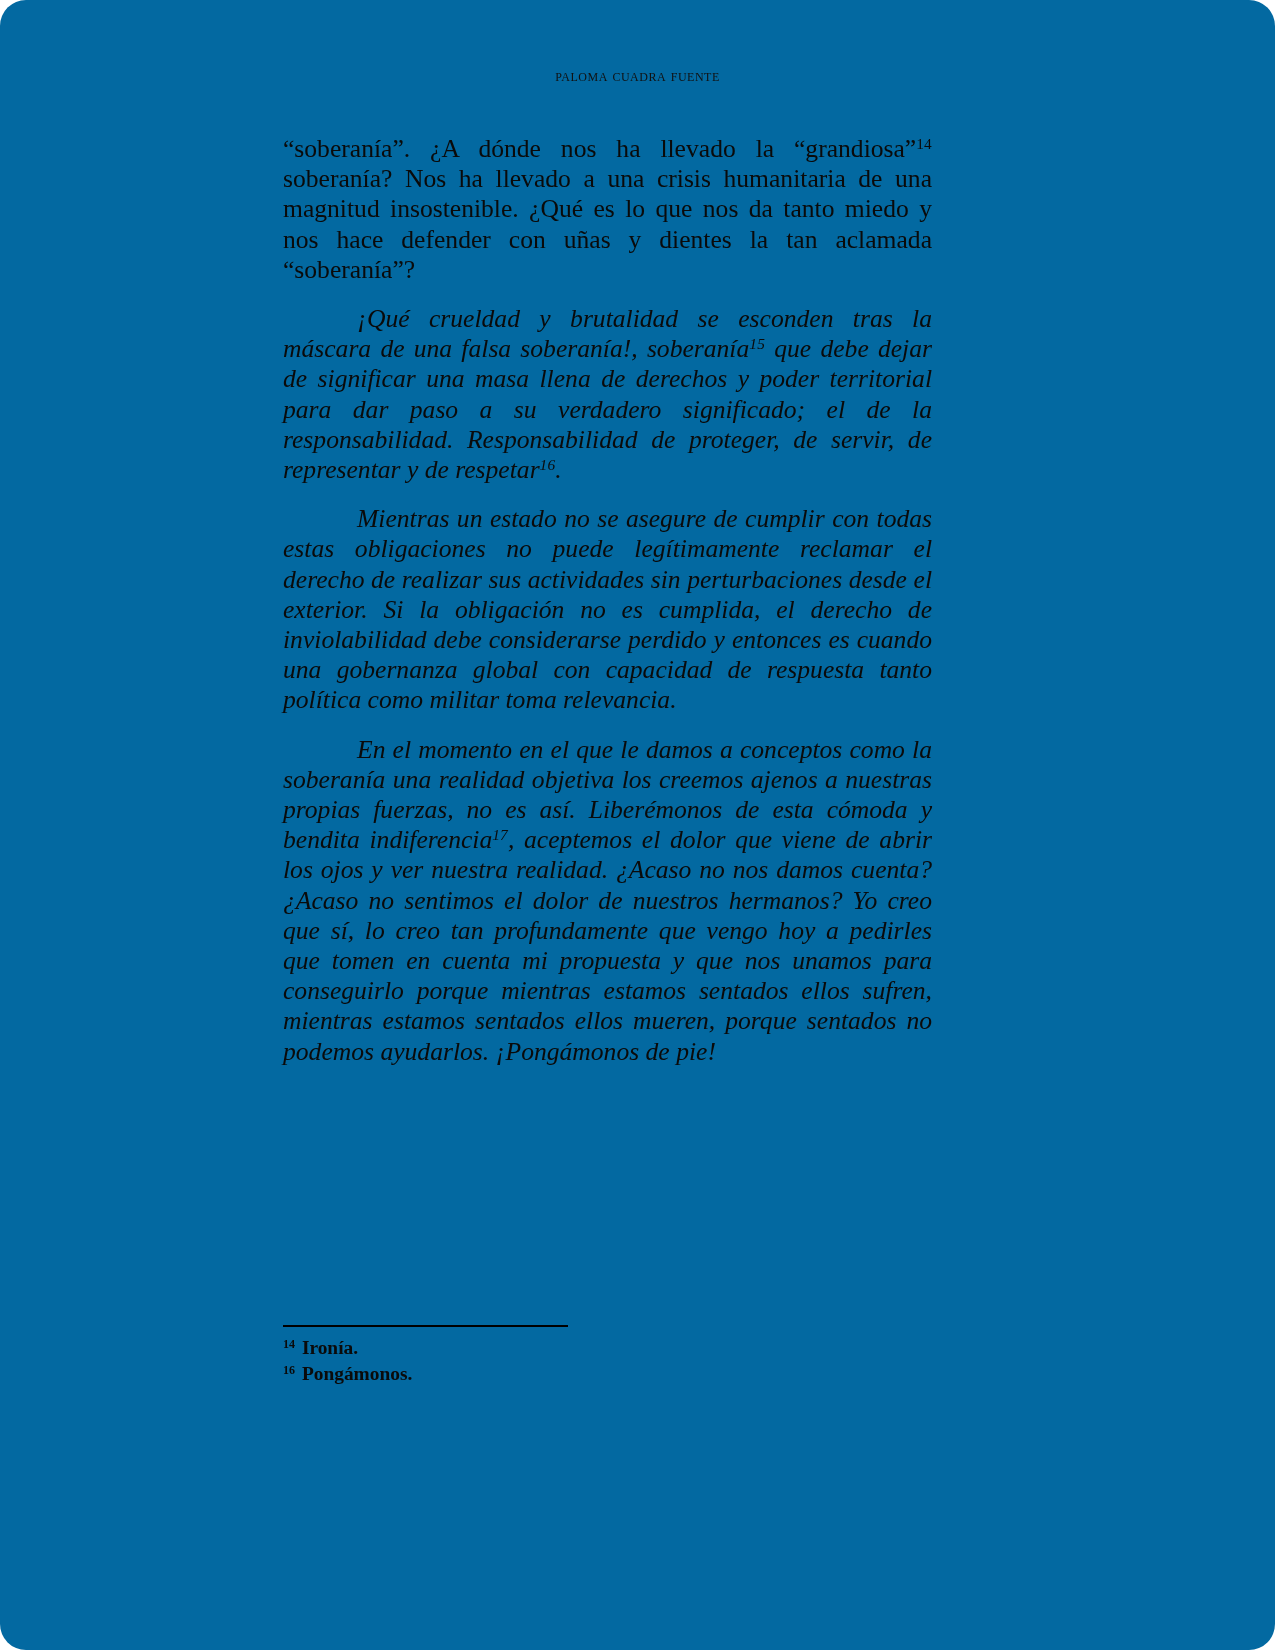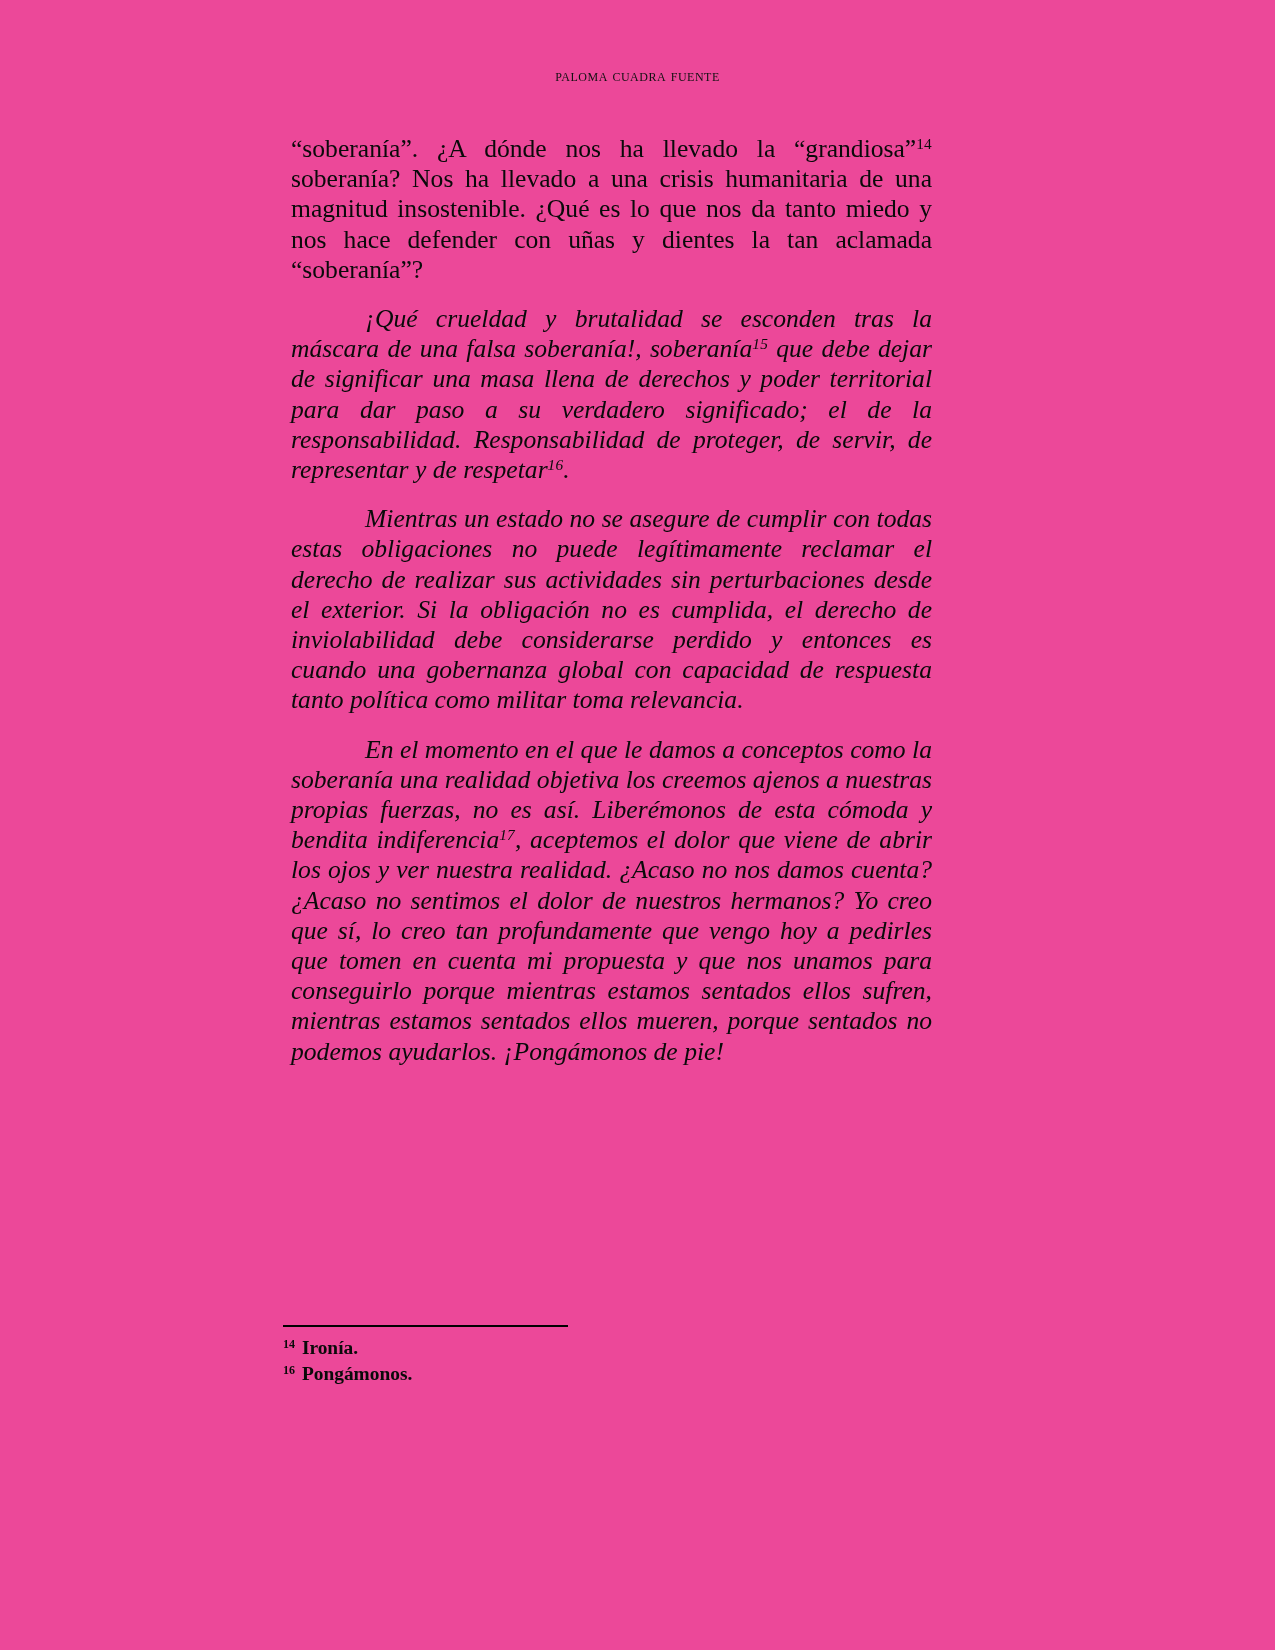--- a/index.html
+++ b/index.html
@@ -6,26 +6,27 @@
   html, body {
     margin: 0;
     padding: 0;
     background: #ffffff;
   }
 
   .page {
     position: relative;
     width: 1275px;
     height: 1650px;
-    background: #ec4899;
+    background: #0369a1;
     margin: 0 auto;
     box-sizing: border-box;
     font-family: "Liberation Serif", "DejaVu Serif", serif;
     color: #000000;
     overflow: hidden;
+    border-radius: 26px;
   }
 
   
   .running-head {
     position: absolute;
     top: 66px;
     left: 0;
     width: 100%;
     text-align: center;
     font-size: 15.5px;
@@ -45,21 +46,21 @@
 
   
   .body-block {
     position: absolute;
     top: 134px;
     left: 283px;
     width: 649px;
   }
 
   .para {
-    margin: 0 0 0 8px;
+    margin: 0 0 0 0;
     text-align: justify;
     text-justify: inter-word;
     font-size: 25.6px;
     line-height: 30.2px;
     color: #0a0a0a;
     hyphens: none;
   }
 
   .para + .para {
     margin-top: 19px;

